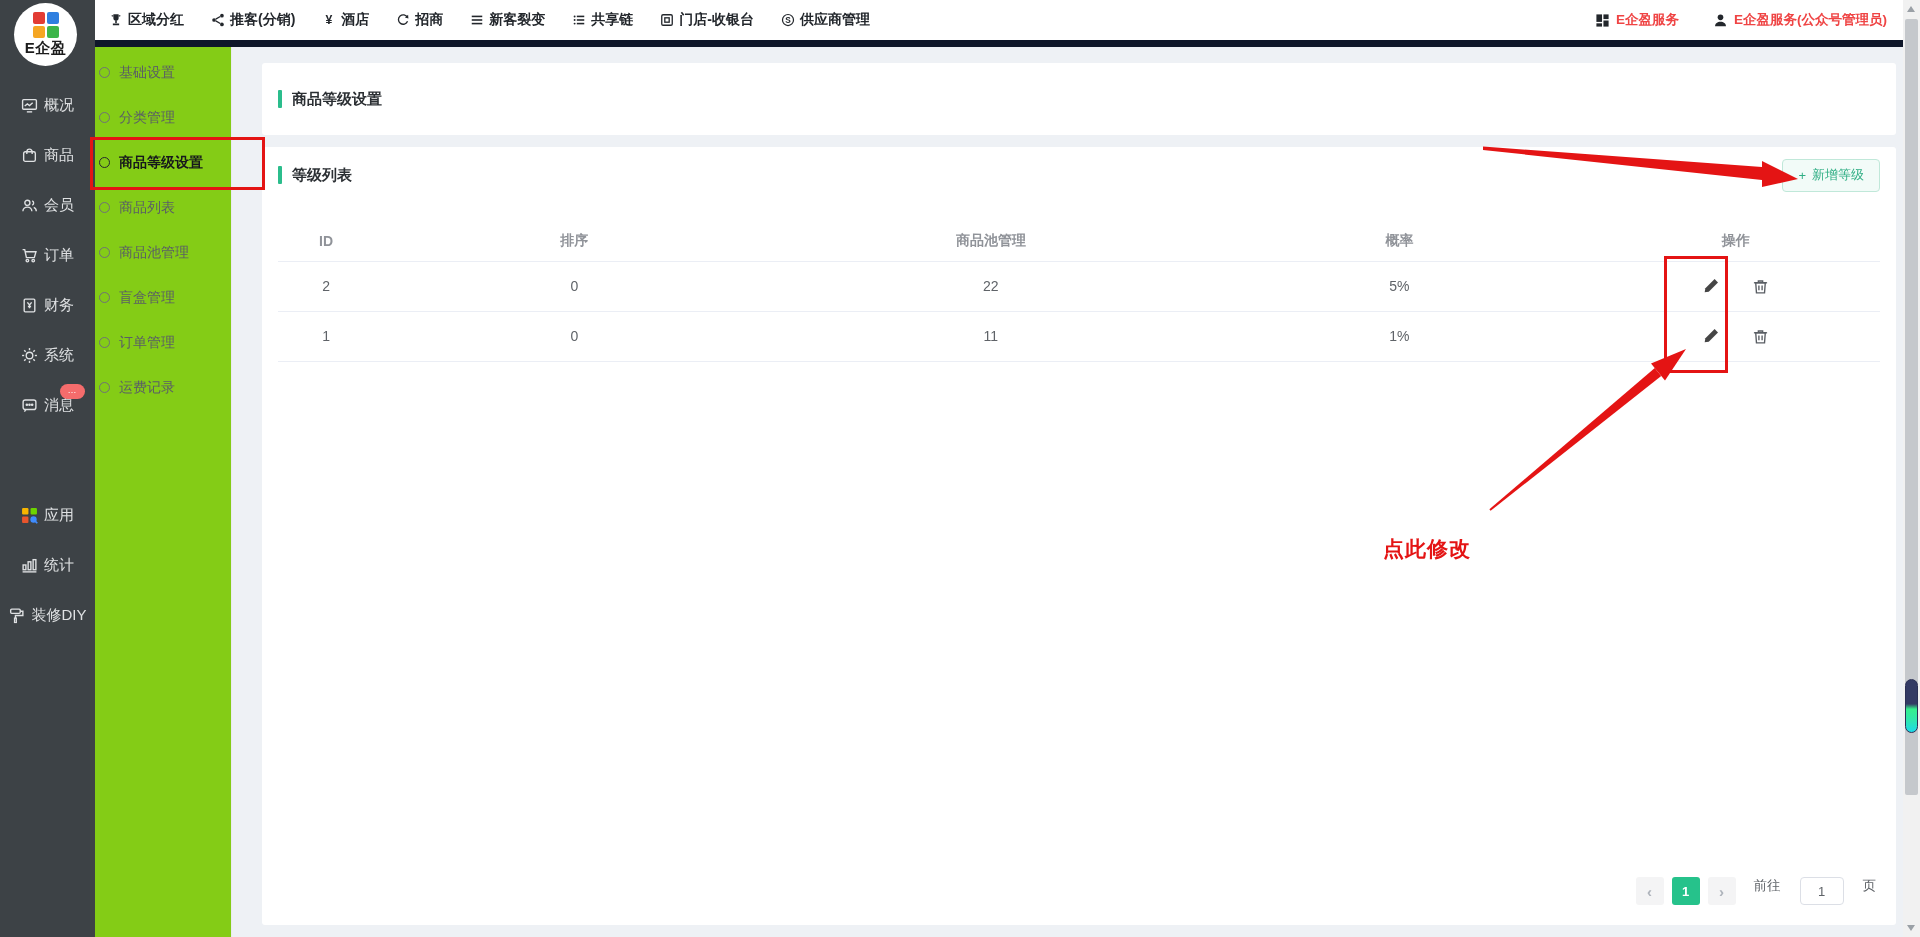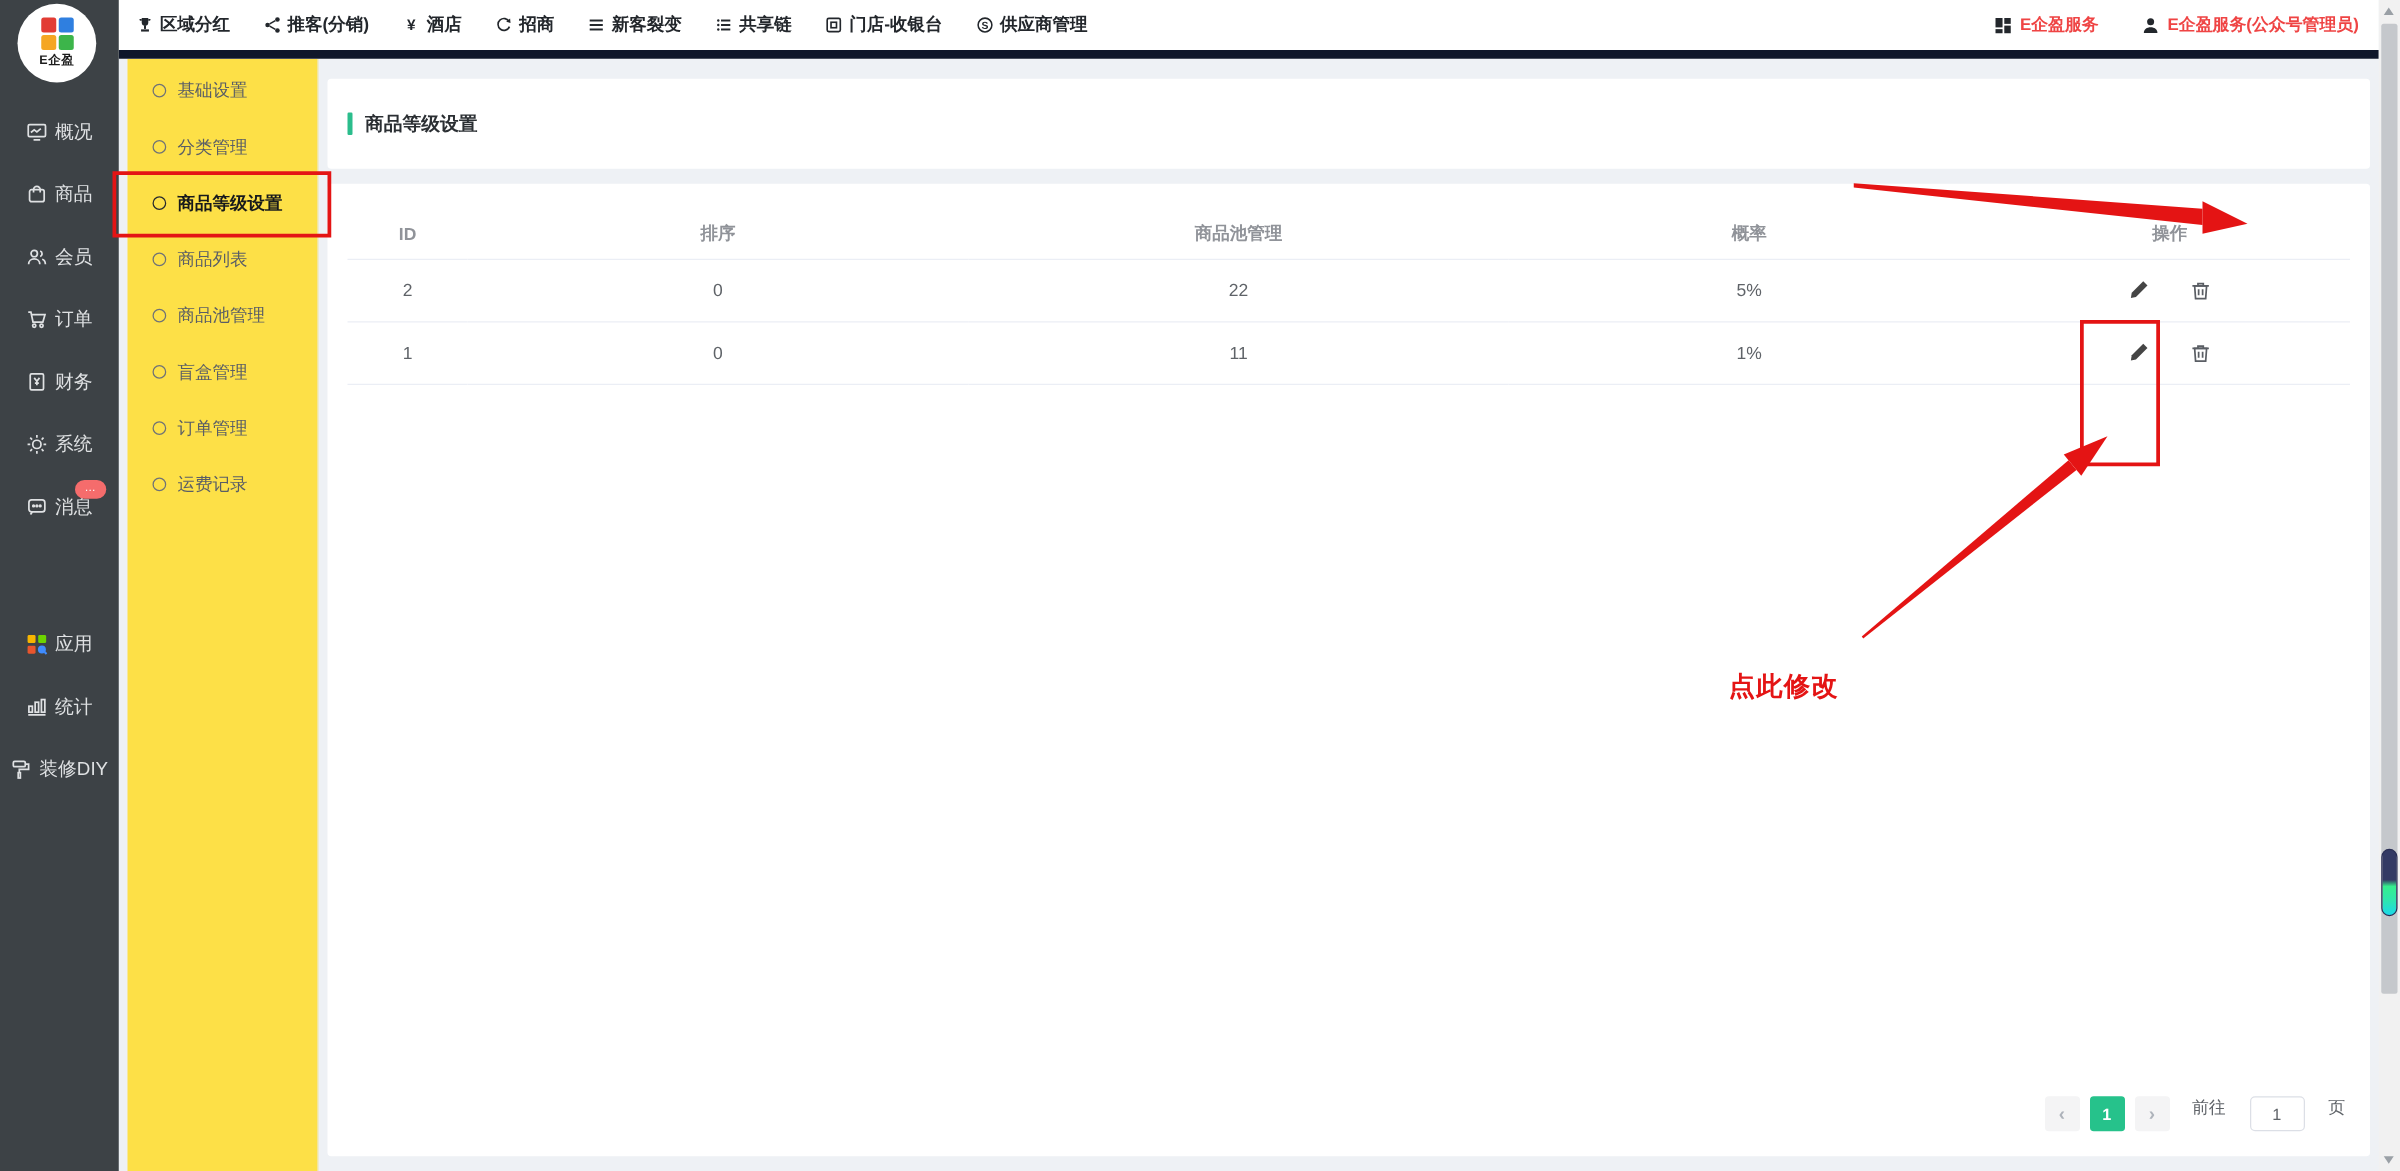--- a/index.html
+++ b/index.html
@@ -12,29 +12,29 @@
   .tn-item svg { flex:0 0 auto; }
   .topbar-right { margin-left:auto; display:flex; align-items:center; gap:34px; }
   .tr-item { display:flex; align-items:center; gap:6px; font-size:13.5px; font-weight:600; color:#ef4444; cursor:pointer; white-space:nowrap; }
 
   
   .sidebar { position:absolute; left:0; top:0; width:95px; height:937px; background:#3d4246; z-index:6; }
   .logo-circle { position:absolute; left:14px; top:3px; width:63px; height:63px; border-radius:50%; background:#fff; display:flex; flex-direction:column; align-items:center; justify-content:center; }
   .logo-grid { display:grid; grid-template-columns:12px 12px; grid-template-rows:12px 12px; gap:2px; }
   .logo-grid i { border-radius:2px; }
   .lg1{background:#e23c34;} .lg2{background:#2f7fe0;} .lg3{background:#f5a623;} .lg4{background:#3cb54a;}
-  .logo-text { font-size:10px; font-weight:900; color:#1c1c1c; margin-top:1px; letter-spacing:0.5px; }
+  .logo-text { font-size:15px; font-weight:900; color:#1c1c1c; margin-top:1px; letter-spacing:0.5px; }
   .side-group1 { position:absolute; left:0; top:80px; width:95px; }
   .side-group2 { position:absolute; left:0; top:490px; width:95px; }
   .side-item { height:50px; display:flex; align-items:center; justify-content:center; gap:6px; color:#dfe1e3; font-size:15px; cursor:pointer; position:relative; }
   .side-item svg { flex:0 0 auto; }
   .side-badge { position:absolute; right:10px; top:4px; min-width:25px; height:15px; background:#f56c6c; color:#fff; border-radius:8px; font-size:9px; line-height:13px; text-align:center; padding:0 4px; letter-spacing:1px; }
 
   
-  .submenu { position:absolute; left:102px; top:47px; width:153px; bottom:0; background:#fde047; border-right:1px solid #e9ebee; z-index:4; padding-top:3px; }
+  .submenu { position:absolute; left:79px; top:47px; width:153px; bottom:0; background:#84cc16; border-right:1px solid #e9ebee; z-index:4; padding-top:3px; }
   .sm-item { height:45px; display:flex; align-items:center; gap:9px; padding-left:20px; font-size:14px; color:#5a5e66; cursor:pointer; }
   .sm-item .ring { width:11px; height:11px; border:1.6px solid #6f7276; border-radius:50%; flex:0 0 auto; }
   .sm-item.active { color:#17191c; font-weight:700; }
   .sm-item.active .ring { border-color:#26292e; }
 
   
   .main { position:absolute; left:248px; top:47px; right:17px; bottom:0; background:#eef1f5; padding:16px 7px 12px 14px; display:flex; flex-direction:column; }
   .card { background:#fff; border-radius:3px; }
   .card1 { height:72px; display:flex; align-items:center; padding:0 16px; margin-bottom:12px; }
   .sec-title { display:flex; align-items:center; gap:10px; font-size:15px; font-weight:700; color:#2b2f33; }
@@ -309,20 +309,30 @@
 
 <main class="main">
   <section class="card card1">
     <div class="sec-title">
       <span class="green-bar"></span>
       <span>商品等级设置</span>
     </div>
   </section>
 
   <section class="card card2">
+    <div class="card2-head">
+      <div class="sec-title">
+        <span class="green-bar"></span>
+        <span>等级列表</span>
+      </div>
+      <button class="add-btn">
+        <span>+</span>
+        <span>新增等级</span>
+      </button>
+    </div>
 
     <table class="level-table">
       <colgroup>
           <col style="width:6%">
           <col style="width:25%">
           <col style="width:27%">
           <col style="width:24%">
           <col style="width:18%">
         </colgroup>
       <thead>

